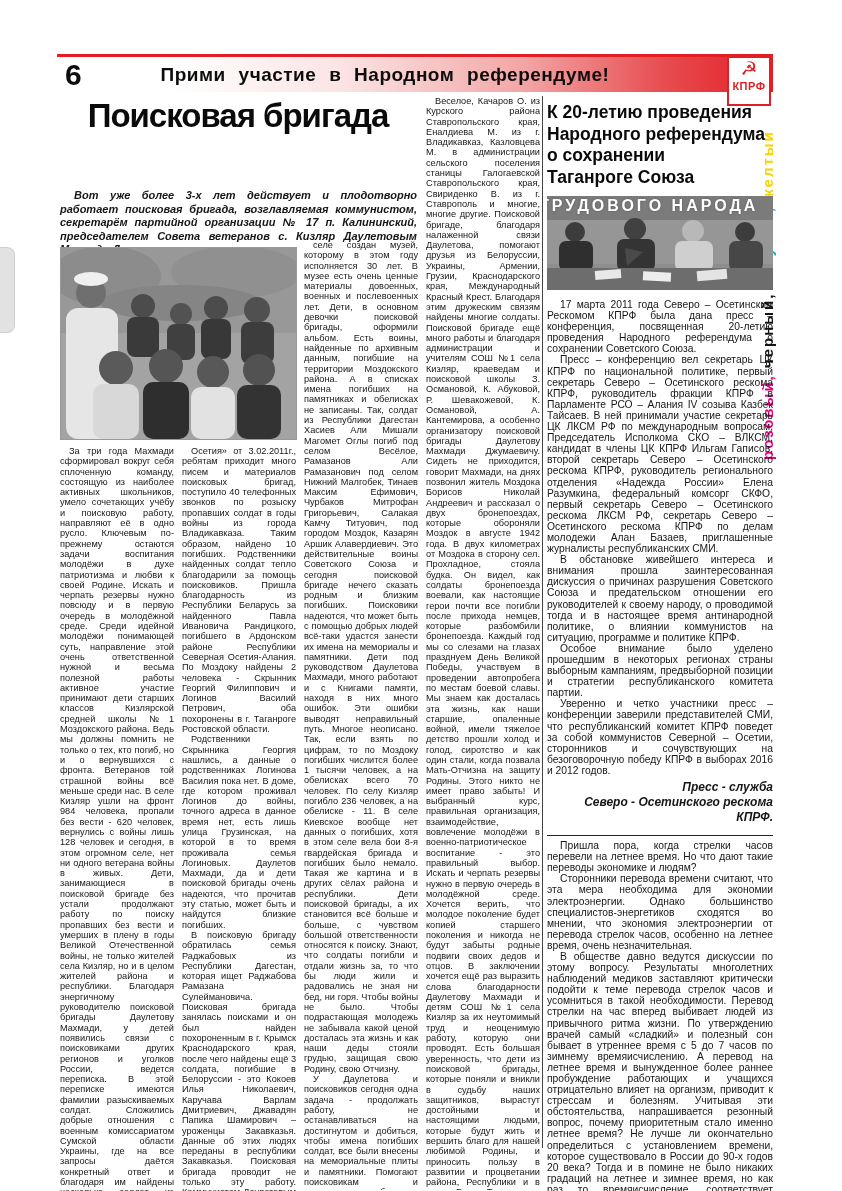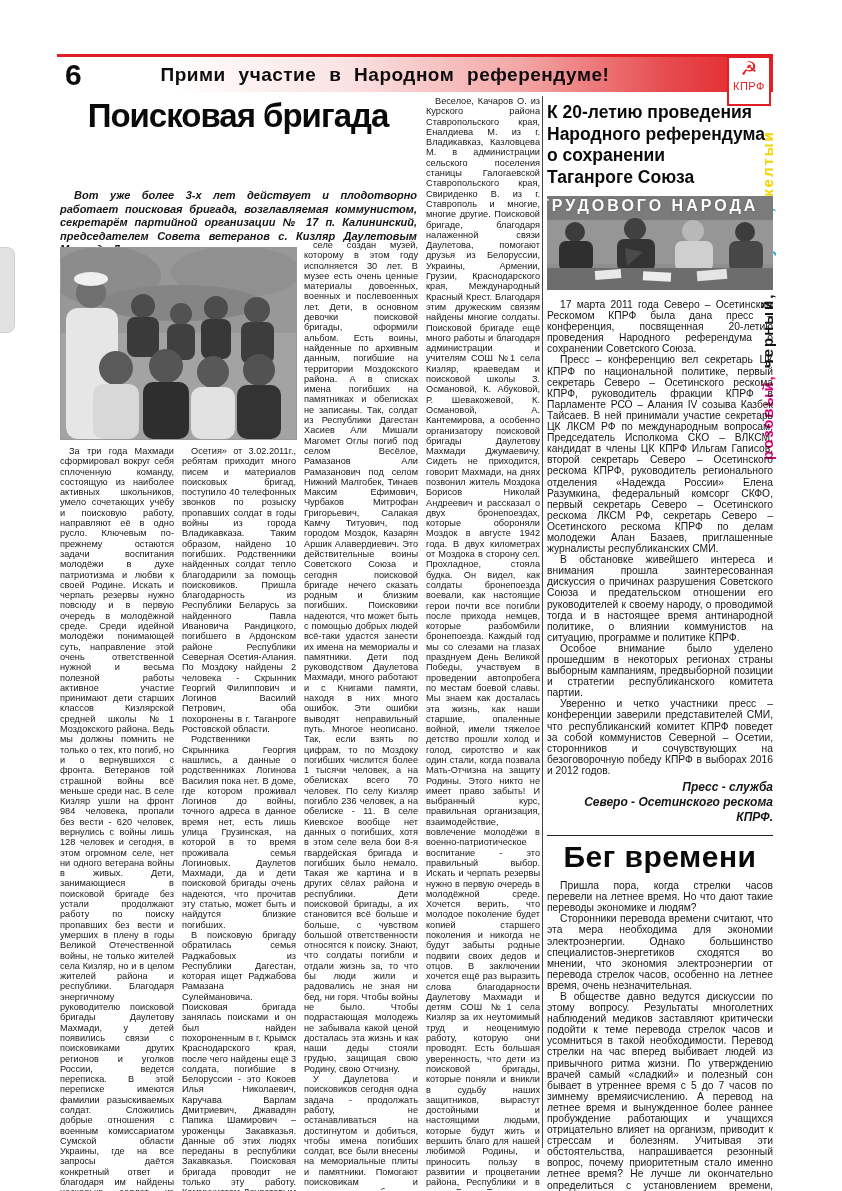--- a/index.html
+++ b/index.html
@@ -8,21 +8,21 @@
   
   .top-rule{position:absolute;left:57px;top:54px;width:716px;height:3px;background:#e31e24;}
   .header-band{position:absolute;left:57px;top:57px;width:716px;height:35px;
      background:linear-gradient(90deg,#ffffff 0%,#ffffff 16%,#fbe3e3 40%,#f3a6a6 65%,#e74c4f 85%,#e31e24 100%);}
   .page-num{position:absolute;left:8px;top:0px;font-size:30px;font-weight:bold;color:#0d0d0d;line-height:35px;}
   .slogan{position:absolute;left:0;right:60px;top:0;text-align:center;font-size:19px;font-weight:bold;
      color:#0d0d0d;line-height:35px;word-spacing:7px;letter-spacing:0.5px;}
   .logo{position:absolute;left:727px;top:56px;width:44px;height:50px;background:#fff;
      border:2px solid #e31e24;box-sizing:border-box;text-align:center;z-index:3;}
   .logo .emb{display:block;font-size:19px;line-height:22px;color:#e31e24;}
-  .logo .txt{display:block;font-size:11px;font-weight:normal;color:#e31e24;letter-spacing:0.5px;}
+  .logo .txt{display:block;font-size:11px;font-weight:bold;color:#e31e24;letter-spacing:0.5px;}
   
   .color-bar{position:absolute;left:774px;top:58px;width:18px;height:402px;}
   .color-bar .rot{position:absolute;left:2px;bottom:0;transform-origin:left bottom;
      transform:rotate(-90deg);white-space:nowrap;font-size:15px;font-weight:bold;letter-spacing:2px;}
   .left-tab{position:absolute;left:0;top:247px;width:14px;height:84px;background:#e2e2e2;
      border:1px solid #cfcfcf;border-left:none;border-radius:0 8px 8px 0;}
   
   .headline{position:absolute;left:58px;top:94px;width:360px;text-align:center;
      font-size:33px;line-height:43px;font-weight:bold;letter-spacing:-1px;color:#0a0a0a;}
   .lead{position:absolute;left:60px;top:189px;width:357px;font-size:11px;line-height:13.5px;
@@ -169,21 +169,20 @@
       <p>Особое внимание было уделено прошедшим в некоторых регионах страны выборным кампаниям, предвыборной позиции и стратегии республиканского комитета партии.</p>
       <p>Уверенно и четко участники пресс – конференции заверили представителей СМИ, что республиканский комитет КПРФ поведет за собой коммунистов Северной – Осетии, сторонников и сочувствующих на безоговорочную победу КПРФ в выборах 2016 и 2012 годов.</p>
     </div>
     <div class="rsig">
       <div>Пресс - служба</div>
       <div>Северо - Осетинского рескома КПРФ.</div>
     </div>
 
     <hr class="rdivider">
 
-    <div class="r2-title">Бег времени</div>
     <div class="rbody">
       <p>Пришла пора, когда стрелки часов перевели на летнее время. Но что дают такие переводы экономике и людям?</p>
       <p>Сторонники перевода времени считают, что эта мера необходима для экономии электроэнергии. Однако большинство специалистов-энергетиков сходятся во мнении, что экономия электроэнергии от перевода стрелок часов, особенно на летнее время, очень незначительная.</p>
       <p>В обществе давно ведутся дискуссии по этому вопросу. Результаты многолетних наблюдений медиков заставляют критически подойти к теме перевода стрелок часов и усомниться в такой необходимости. Перевод стрелки на час вперед выбивает людей из привычного ритма жизни. По утверждению врачей самый «сладкий» и полезный сон бывает в утреннее время с 5 до 7 часов по зимнему времяисчислению. А перевод на летнее время и вынужденное более раннее пробуждение работающих и учащихся отрицательно влияет на организм, приводит к стрессам и болезням. Учитывая эти обстоятельства, напрашивается резонный вопрос, почему приоритетным стало именно летнее время? Не лучше ли окончательно определиться с установлением времени, которое существовало в России до 90-х годов 20 века? Тогда и в помине не было никаких градаций на летнее и зимнее время, но как раз то времяисчисление, соответствует нынешнему зимнему времени.</p>
 
     </div>
 
   </div>
 
 </div>

